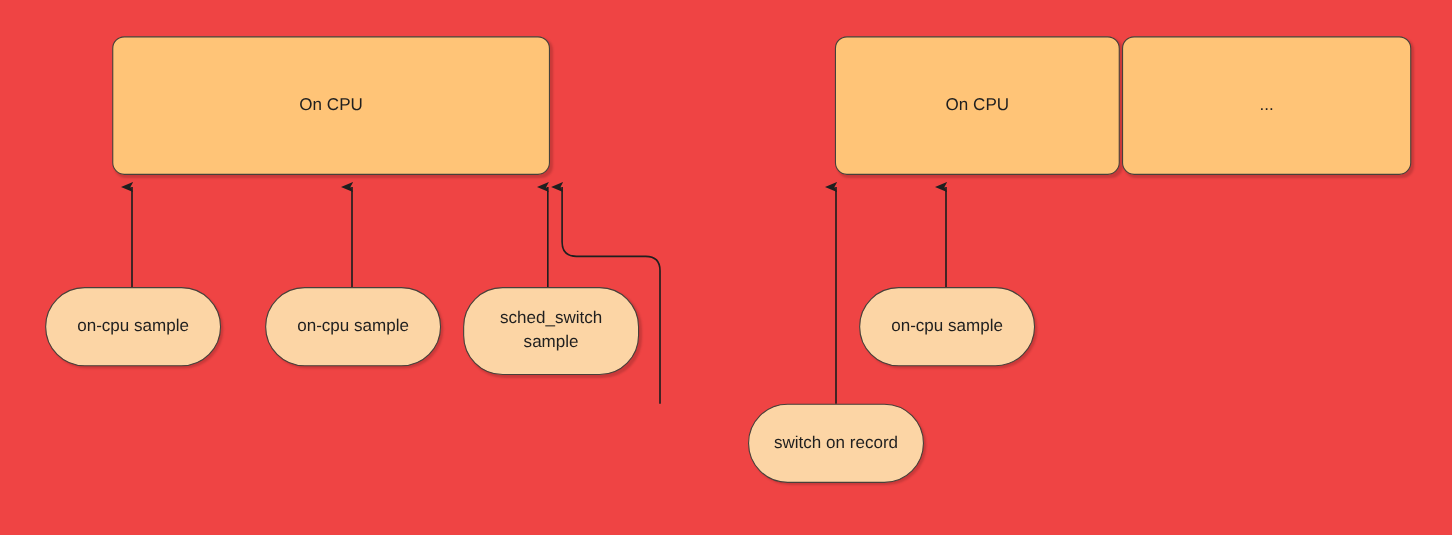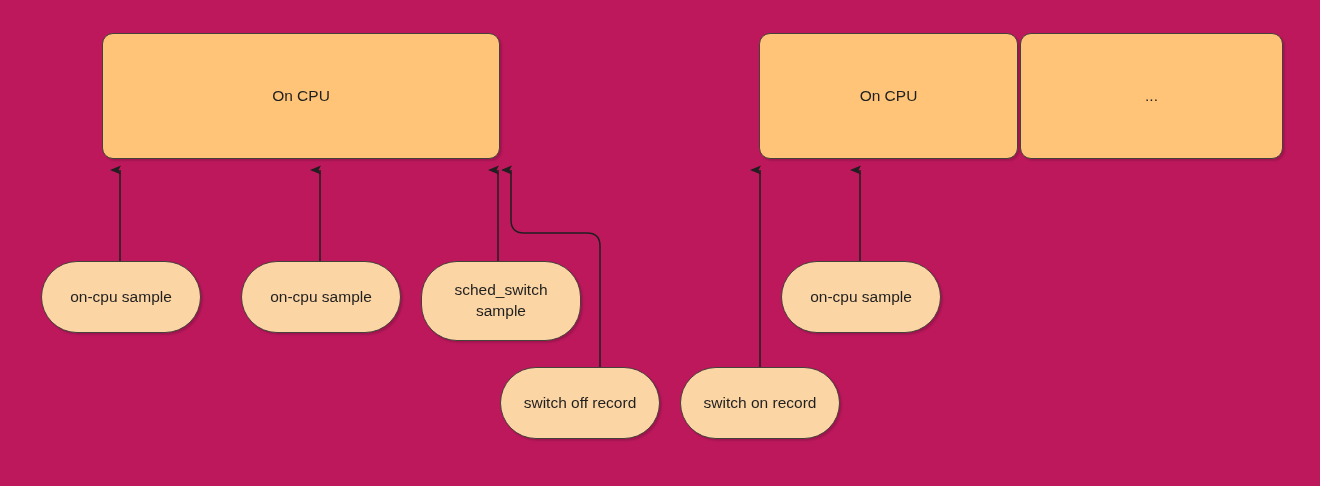--- a/index.html
+++ b/index.html
@@ -11,21 +11,21 @@
   body {
     width: 1320px;
     height: 486px;
     overflow: hidden;
     font-family: "Liberation Sans", sans-serif;
   }
   #canvas {
     position: relative;
     width: 1320px;
     height: 486px;
-    background: #be185d;
+    background: #ef4444;
   }
   #edge-layer {
     position: absolute;
     left: 0;
     top: 0;
     width: 1320px;
     height: 486px;
     pointer-events: none;
   }
   .node {
@@ -90,17 +90,16 @@
 
   <div class="node pill" style="left:41px; top:261px; width:160px; height:72px;">on-cpu sample</div>
 
   <div class="node pill" style="left:241px; top:261px; width:160px; height:72px;">on-cpu sample</div>
 
   <div class="node pill" style="left:421px; top:261px; width:160px; height:80px;">sched_switch
 sample</div>
 
   <div class="node pill" style="left:781px; top:261px; width:160px; height:72px;">on-cpu sample</div>
 
-  <div class="node pill" style="left:500px; top:367px; width:160px; height:72px;">switch off record</div>
 
   <div class="node pill" style="left:680px; top:367px; width:160px; height:72px;">switch on record</div>
 
 </div>
 
 </body></html>

